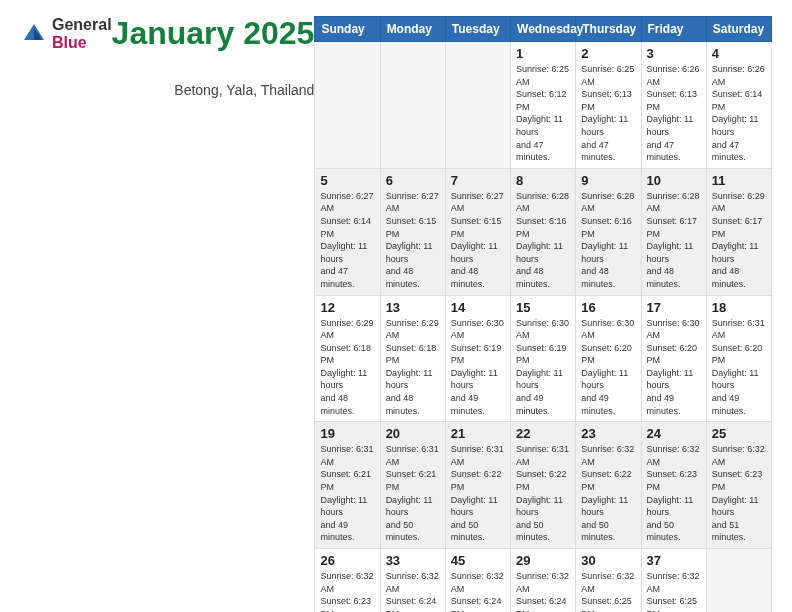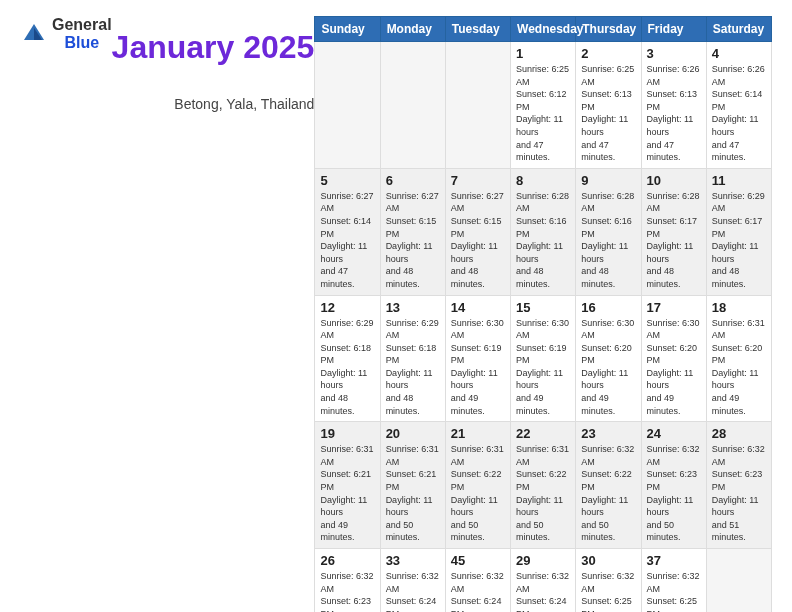--- a/index.html
+++ b/index.html
@@ -34,36 +34,34 @@
       line-height: 1.1;
     }
     .logo-general {
       font-size: 16px;
       font-weight: bold;
       color: #333;
     }
     .logo-blue {
       font-size: 16px;
       font-weight: bold;
-      color: #1d4ed8;
-      text-align: center;
+      color: #be185d;
     }
     .logo-icon {
       width: 28px;
       height: 28px;
     }
     .title-block {
       text-align: right;
     }
     .title-block h1 {
       font-size: 32px;
       font-weight: bold;
-      color: #6d28d9;
+      color: #15803d;
       line-height: 1.1;
-      margin-top: 14px;
     }
     .title-block h2 {
       font-size: 14px;
       font-weight: normal;
       color: #444;
       margin-top: 31px;
     }
     .calendar {
       flex: 1;
       border: 1px solid #ccc;
@@ -242,21 +240,21 @@
           </td>
           <td>
             <span class="day-num">23</span>
             <div class="day-info">Sunrise: 6:32 AM<br>Sunset: 6:22 PM<br>Daylight: 11 hours<br>and 50 minutes.</div>
           </td>
           <td>
             <span class="day-num">24</span>
             <div class="day-info">Sunrise: 6:32 AM<br>Sunset: 6:23 PM<br>Daylight: 11 hours<br>and 50 minutes.</div>
           </td>
           <td>
-            <span class="day-num">28</span>
+            <span class="day-num">25</span>
             <div class="day-info">Sunrise: 6:32 AM<br>Sunset: 6:23 PM<br>Daylight: 11 hours<br>and 51 minutes.</div>
           </td>
         </tr>
         <tr>
           <td>
             <span class="day-num">26</span>
             <div class="day-info">Sunrise: 6:32 AM<br>Sunset: 6:23 PM<br>Daylight: 11 hours<br>and 51 minutes.</div>
           </td>
           <td>
             <span class="day-num">33</span>

